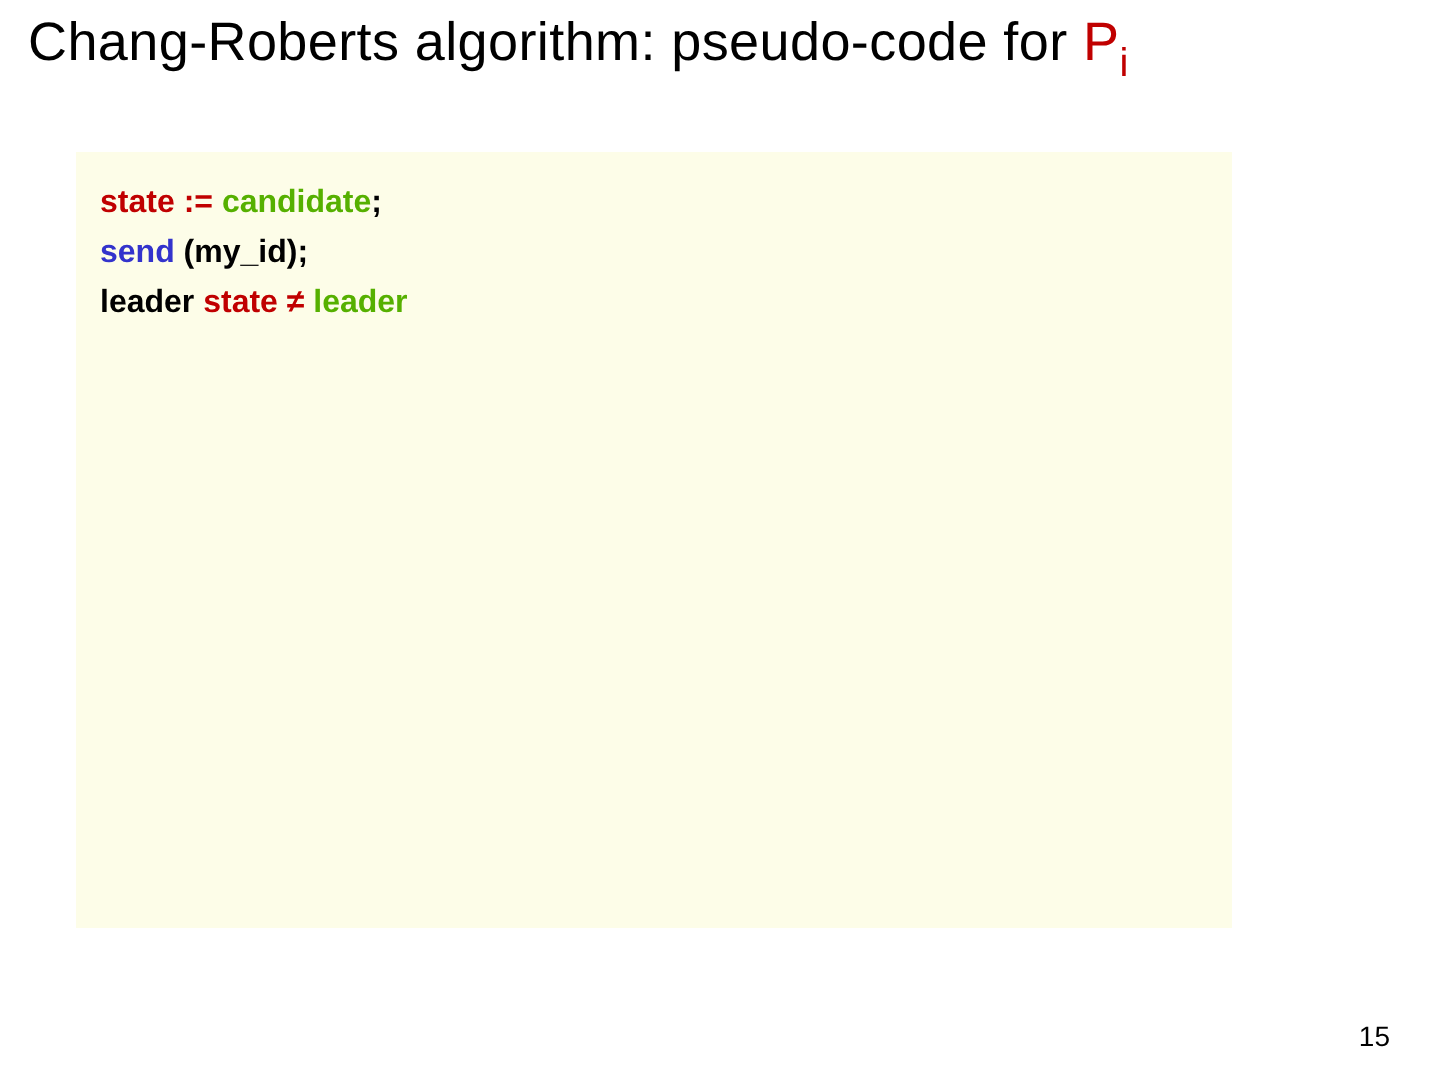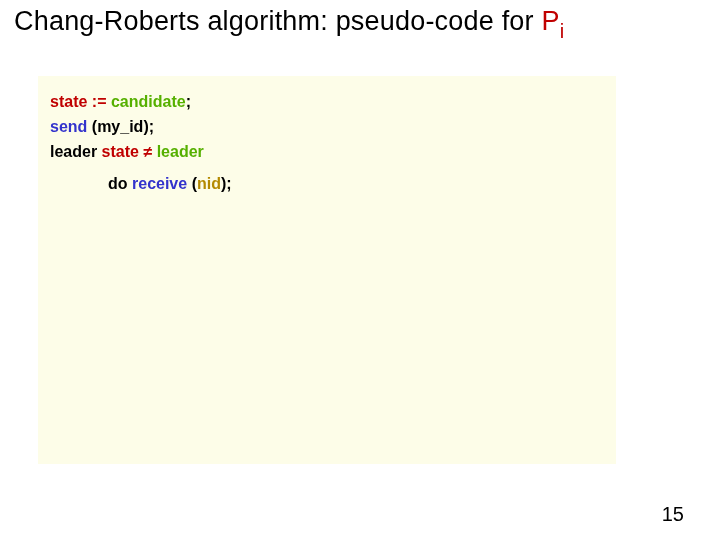--- a/index.html
+++ b/index.html
@@ -51,24 +51,24 @@
   .cand  { color: #56b000; font-weight: bold; }
   .leader{ color: #56b000; font-weight: bold; }
   .act   { color: #3333cc; font-weight: bold; }
   .nid   { color: #b48a00; font-weight: bold; }
   .myid  { color: #000000; font-weight: bold; }
   .op    { color: #c00000; font-weight: bold; }
   .punct { color: #000;    font-weight: bold; }
   .punctR{ color: #c00000; font-weight: bold; }
   .pagenum {
     position: absolute;
-    right: 36px;
+    right: 25px;
     bottom: 14px;
     font-family: Arial, Helvetica, sans-serif;
-    font-size: 20px;
+    font-size: 14px;
     color: #000;
     margin-top: 34px;
   }
 </style>
 </head>
 <body>
 
 <div class="slide">
 
   <div class="title">
@@ -90,25 +90,20 @@
 
     <div class="line">
       <span class="kw">leader</span>
       <span class="state">state</span>
       <span class="op">≠</span>
       <span class="leader">leader</span>
     </div>
 
     <div class="gap"></div>
 
-    <div class="line indent1">
-      <span class="kw">do</span>
-      <span class="act">receive</span>
-      <span class="punct">(</span><span class="nid">nid</span><span class="punct">)</span><span class="punct">;</span>
-    </div>
 
 
 
     <div class="gap"></div>
 
 
   </div>
 
   <div class="pagenum">15</div>
 

